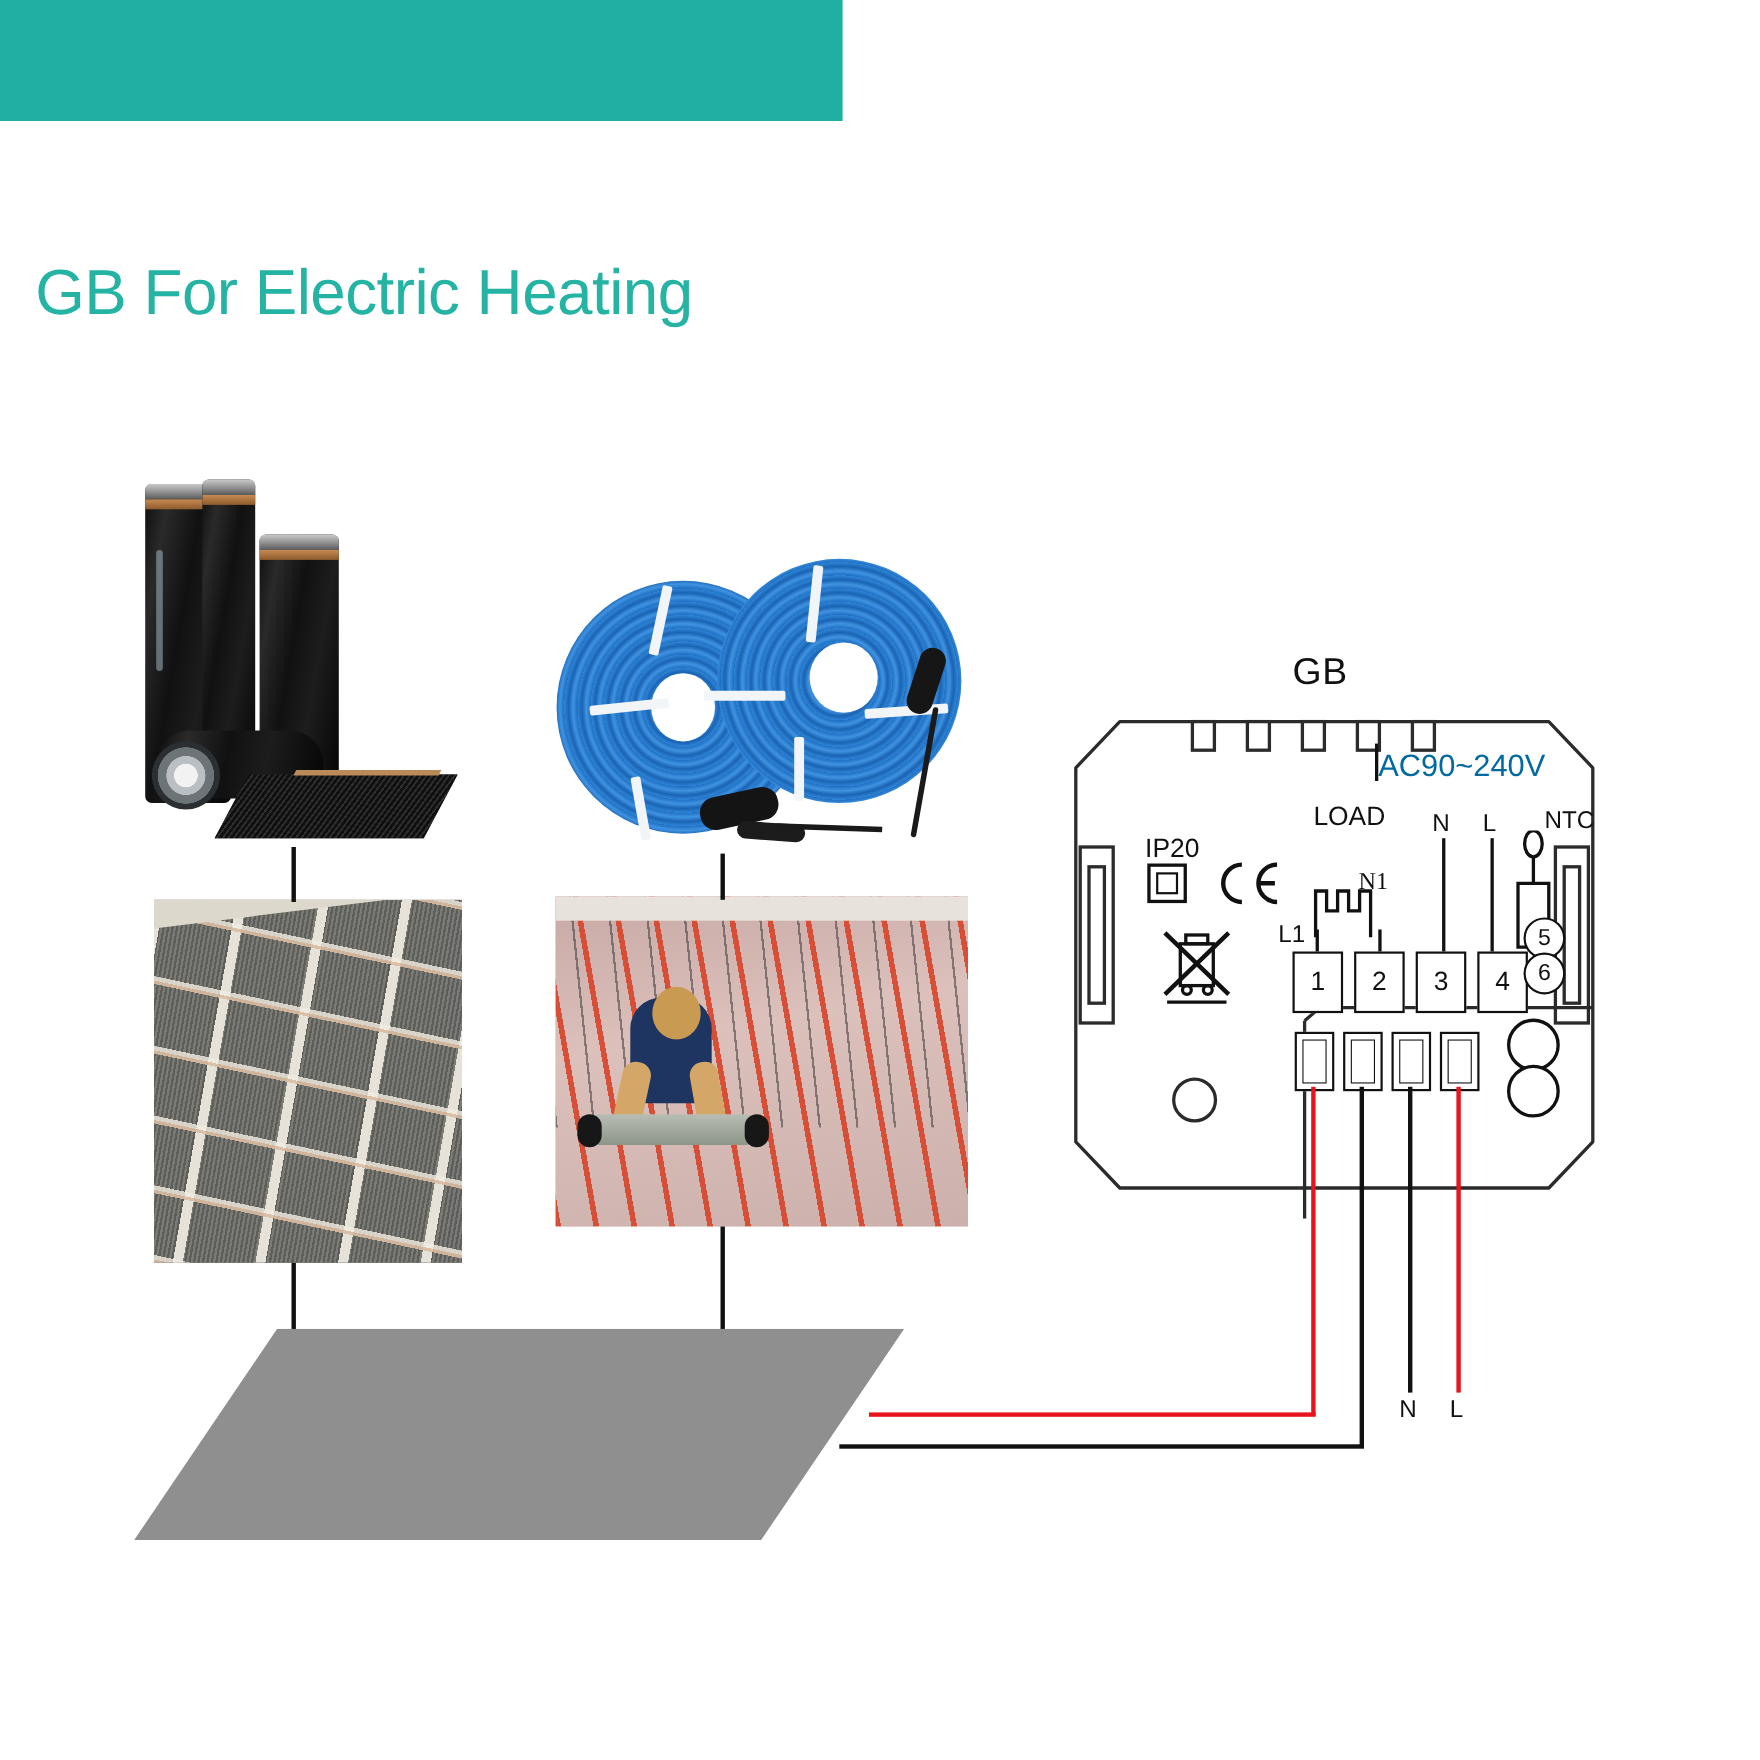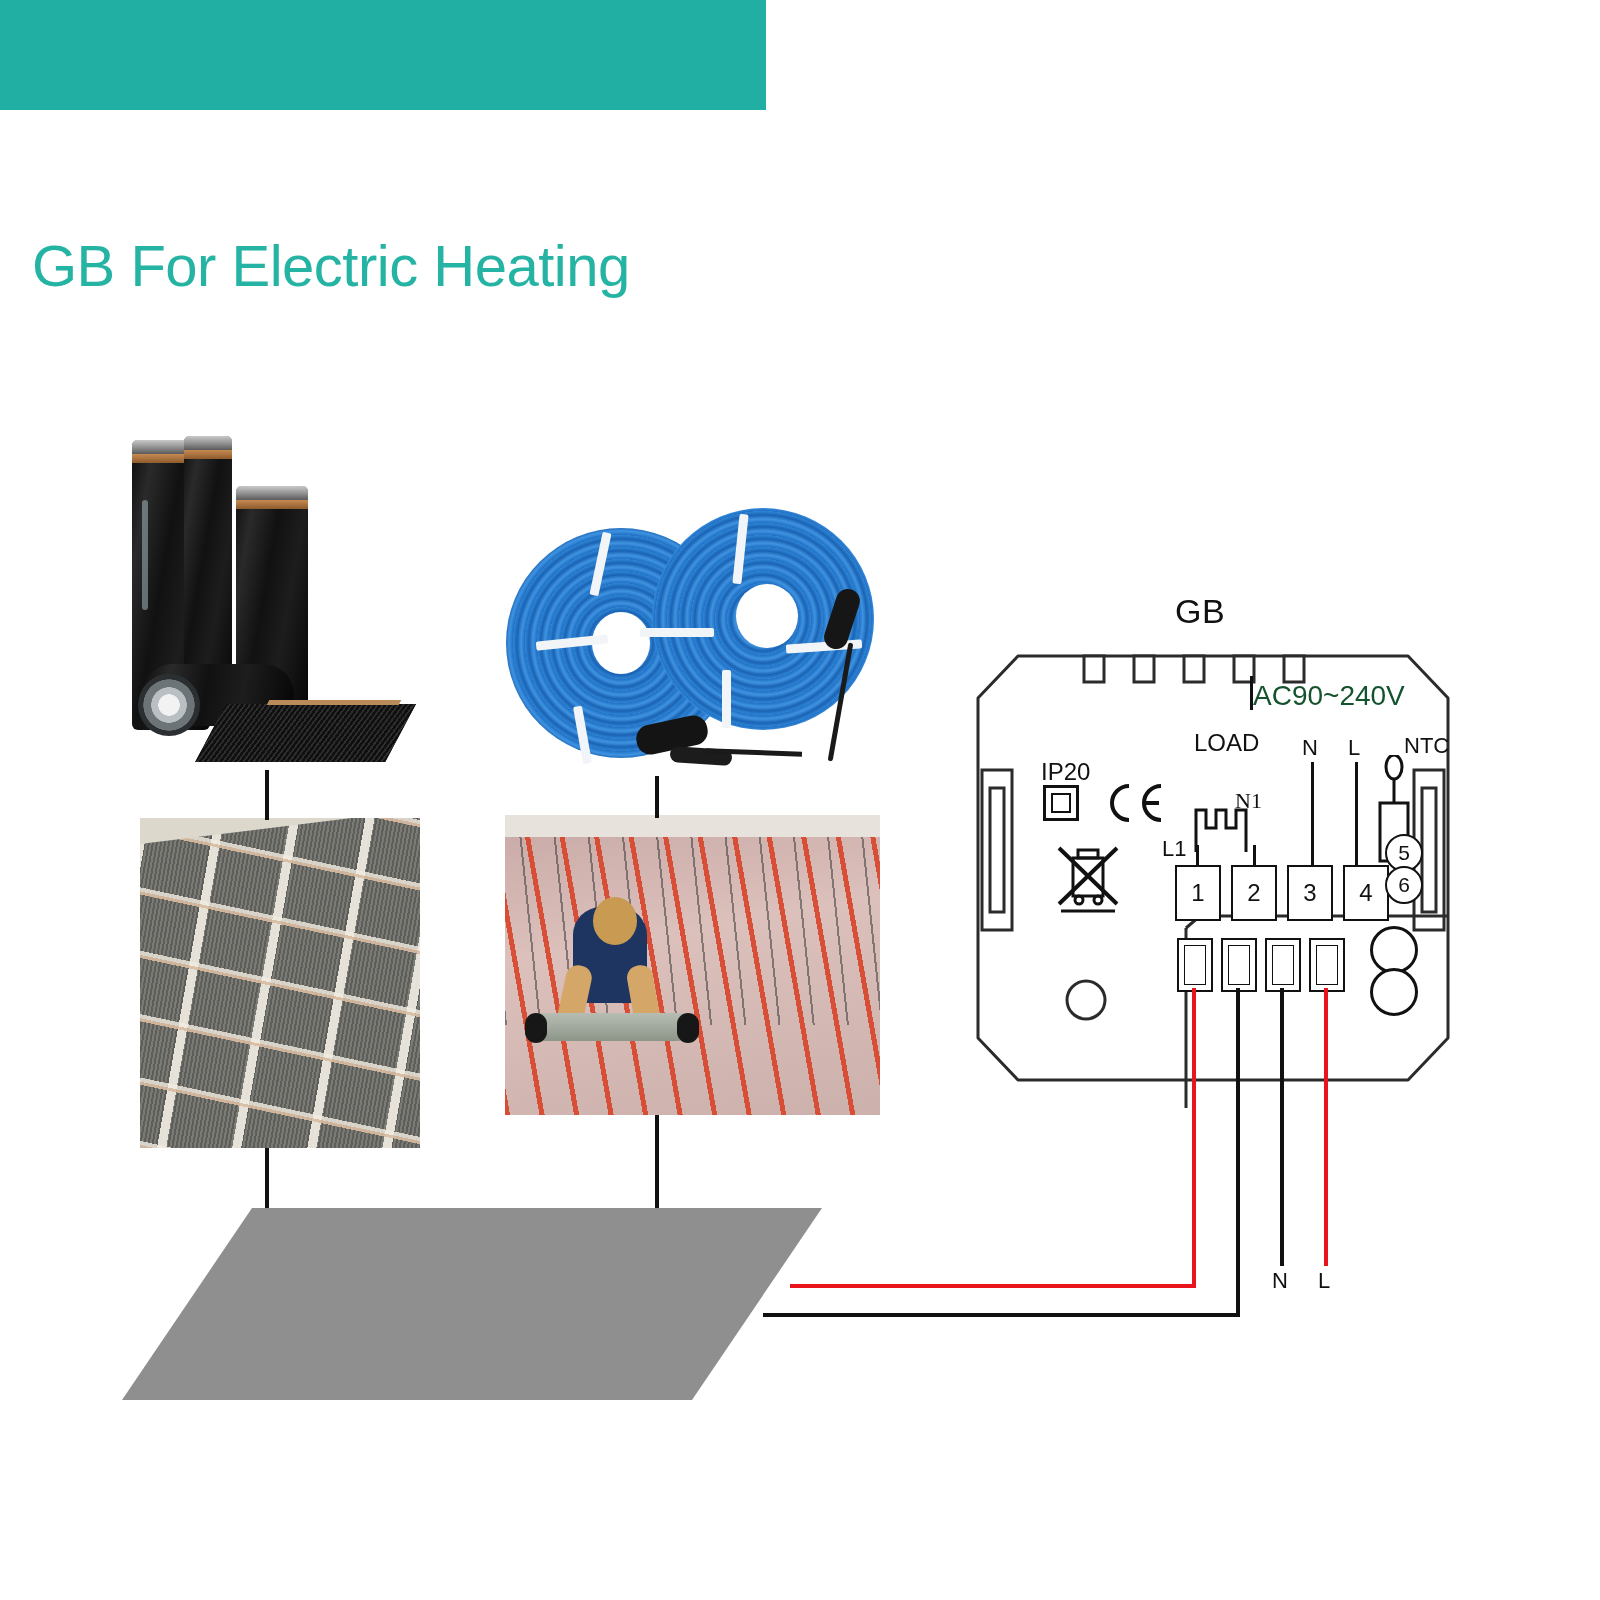--- a/index.html
+++ b/index.html
@@ -67,21 +67,21 @@
   .floor-panel{position:absolute;left:122px;top:1208px;width:700px;height:192px;}
 
   
   .thermo{position:absolute;left:968px;top:628px;width:490px;height:480px;}
   .gb-label{
     position:absolute;left:1175px;top:592px;
     font-size:34px;color:#111;letter-spacing:0.5px;
   }
   .ac-label{
     position:absolute;left:1253px;top:680px;
-    font-size:28px;color:#14532d;white-space:nowrap;
+    font-size:28px;color:#0369a1;white-space:nowrap;
   }
   .tlbl{position:absolute;font-size:22px;color:#111;white-space:nowrap;}
   .term-box{
     position:absolute;width:42px;height:52px;
     border:2px solid #111;background:#fff;
     display:flex;align-items:center;justify-content:center;
     font-size:24px;color:#111;
   }
   .term-circ{
     position:absolute;width:34px;height:34px;border-radius:50%;

